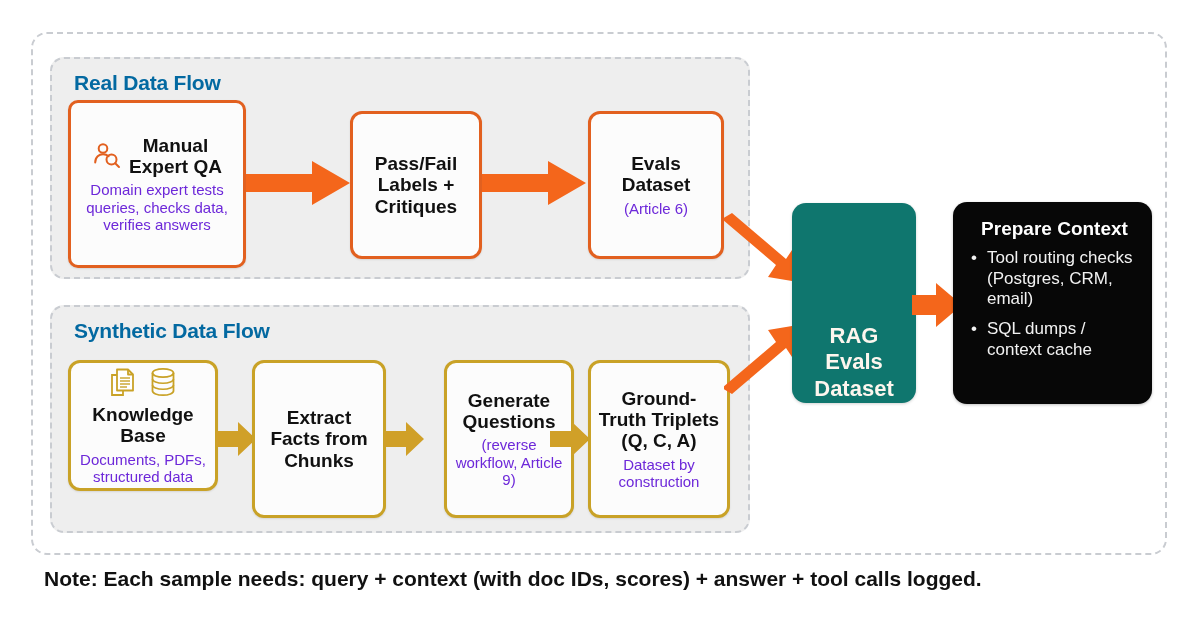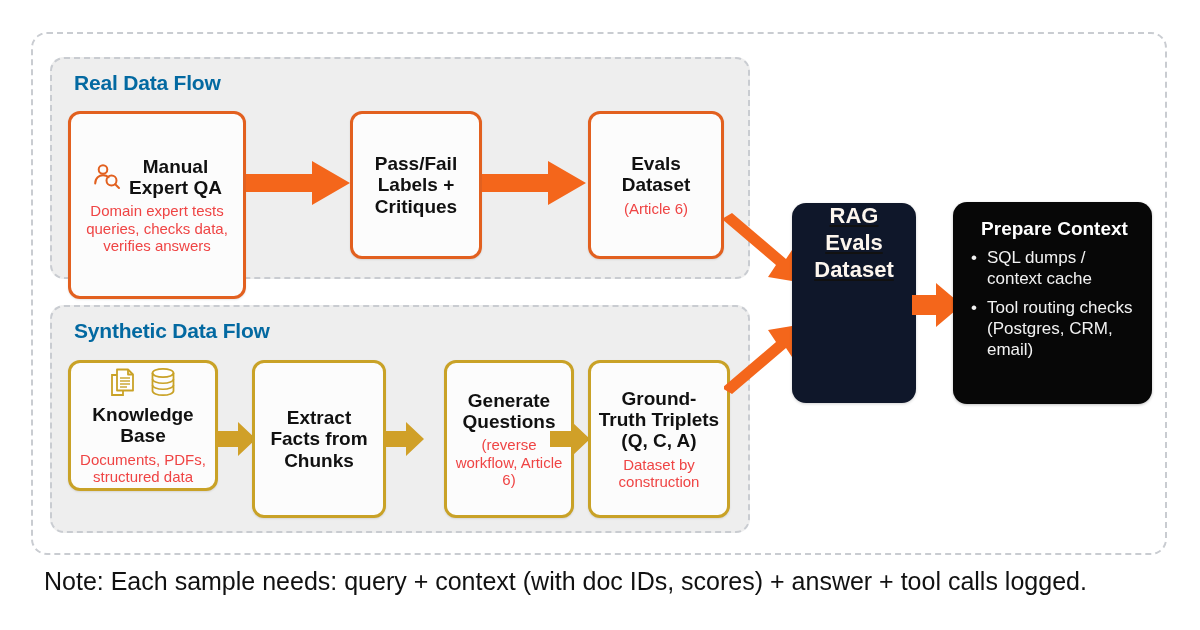--- a/index.html
+++ b/index.html
@@ -41,72 +41,71 @@
     border-radius:12px;
     box-sizing:border-box;
     display:flex;flex-direction:column;align-items:center;justify-content:center;
     text-align:center;
     padding:6px 6px;
     box-shadow:0 1px 2px rgba(0,0,0,0.10);
   }
   .node.orange{border:3px solid #E2601F;}
   .node.gold{border:3px solid #C9A227;}
   .node .title{font-size:19px;font-weight:bold;line-height:1.12;color:#111;}
-  .node .sub{font-size:15px;font-weight:normal;line-height:1.15;color:#ef4444;margin-top:4px;}
+  .node .sub{font-size:15px;font-weight:normal;line-height:1.15;color:#6d28d9;margin-top:4px;}
   .node .title-row{display:flex;align-items:center;justify-content:center;gap:7px;}
 
   
   .icon{display:inline-block;line-height:0;}
   .icon-row{display:flex;align-items:flex-end;justify-content:center;gap:10px;margin-bottom:6px;}
 
   
   .arrow{position:absolute;}
 
   
   .rag-box{
     position:absolute;left:792px;top:203px;width:124px;height:200px;
-    background:#0f172a;border-radius:14px;
-    display:flex;align-items:flex-start;justify-content:center;text-align:center;
+    background:#0f766e;border-radius:14px;
+    display:flex;align-items:flex-end;justify-content:center;text-align:center;
     box-shadow:0 1px 3px rgba(0,0,0,0.18);
-    text-decoration:underline;
   }
   .rag-box .label{color:#FDF6EE;font-size:22px;font-weight:bold;line-height:1.22;}
 
   .ctx-box{
     position:absolute;left:953px;top:202px;width:199px;height:202px;
     background:#070707;border-radius:14px;
     box-sizing:border-box;padding:16px 14px 20px 18px;
     box-shadow:0 1px 3px rgba(0,0,0,0.25);
   }
   .ctx-box .ctx-title{color:#ffffff;font-size:19px;font-weight:bold;text-align:center;margin-bottom:8px;}
   .ctx-box ul{list-style:none;margin:0;padding:0;}
   .ctx-box li{
     color:#f2f2f2;font-size:17px;line-height:1.22;margin-bottom:9px;
     padding-left:16px;position:relative;
   }
   .ctx-box li:before{content:"\2022";position:absolute;left:0;top:0;color:#f2f2f2;}
 
   
   .note{
     position:absolute;left:44px;top:565px;width:1100px;
-    font-size:25px;color:#111;line-height:1.3;
+    font-size:21px;color:#111;line-height:1.3;font-weight:bold;
   }
 </style>
 </head>
 <body>
 
 <div class="canvas">
 
   <div class="outer-dashed"></div>
 
   <div class="panel panel-real">
     <div class="panel-title">Real Data Flow</div>
   </div>
 
-  <div class="node orange" style="left:68px;top:111px;width:178px;height:188px;">
+  <div class="node orange" style="left:68px;top:100px;width:178px;height:168px;border-radius:10px;">
     <div class="title-row">
       <span class="icon">
         <svg width="30" height="30" viewBox="0 0 30 30">
           <circle cx="11" cy="7.5" r="4.3" fill="none" stroke="#E2601F" stroke-width="2"></circle>
           <path d="M3.2 21.5 C3.2 15.6 7.2 13.2 11 13.2 C13.2 13.2 15.2 13.9 16.6 15.2" fill="none" stroke="#E2601F" stroke-width="2" stroke-linecap="round"></path>
           <circle cx="19.5" cy="18.5" r="5" fill="none" stroke="#E2601F" stroke-width="2"></circle>
           <line x1="23.2" y1="22.2" x2="27" y2="26" stroke="#E2601F" stroke-width="2" stroke-linecap="round"></line>
         </svg>
       </span>
       <span class="title">Manual<br>Expert QA</span>
@@ -182,21 +181,21 @@
   </div>
 
   <div class="arrow" style="left:384px;top:418px;width:42px;height:42px;">
     <svg width="42" height="42" viewBox="0 0 42 42">
       <polygon points="0,13 22,13 22,4 40,21 22,38 22,29 0,29" fill="#D0A028"></polygon>
     </svg>
   </div>
 
   <div class="node gold" style="left:444px;top:360px;width:130px;height:158px;">
     <div class="title">Generate<br>Questions</div>
-    <div class="sub">(reverse workflow, Article 6)</div>
+    <div class="sub">(reverse workflow, Article 9)</div>
   </div>
 
   <div class="arrow" style="left:550px;top:418px;width:42px;height:42px;">
     <svg width="42" height="42" viewBox="0 0 42 42">
       <polygon points="0,13 22,13 22,4 40,21 22,38 22,29 0,29" fill="#D0A028"></polygon>
     </svg>
   </div>
 
   <div class="node gold" style="left:588px;top:360px;width:142px;height:158px;">
     <div class="title">Ground-<br>Truth Triplets<br>(Q, C, A)</div>
@@ -215,20 +214,20 @@
 
   <div class="arrow" style="left:912px;top:278px;width:52px;height:54px;">
     <svg width="52" height="54" viewBox="0 0 52 54">
       <polygon points="0,17 24,17 24,5 50,27 24,49 24,37 0,37" fill="#F4661B"></polygon>
     </svg>
   </div>
 
   <div class="ctx-box">
     <div class="ctx-title">Prepare Context</div>
     <ul>
+      <li>Tool routing checks (Postgres, CRM, email)</li>
       <li>SQL dumps / context cache</li>
-      <li>Tool routing checks (Postgres, CRM, email)</li>
     </ul>
   </div>
 
   <div class="note">Note: Each sample needs: query + context (with doc IDs, scores) + answer + tool calls logged.</div>
 
 </div>
 
 </body></html>

